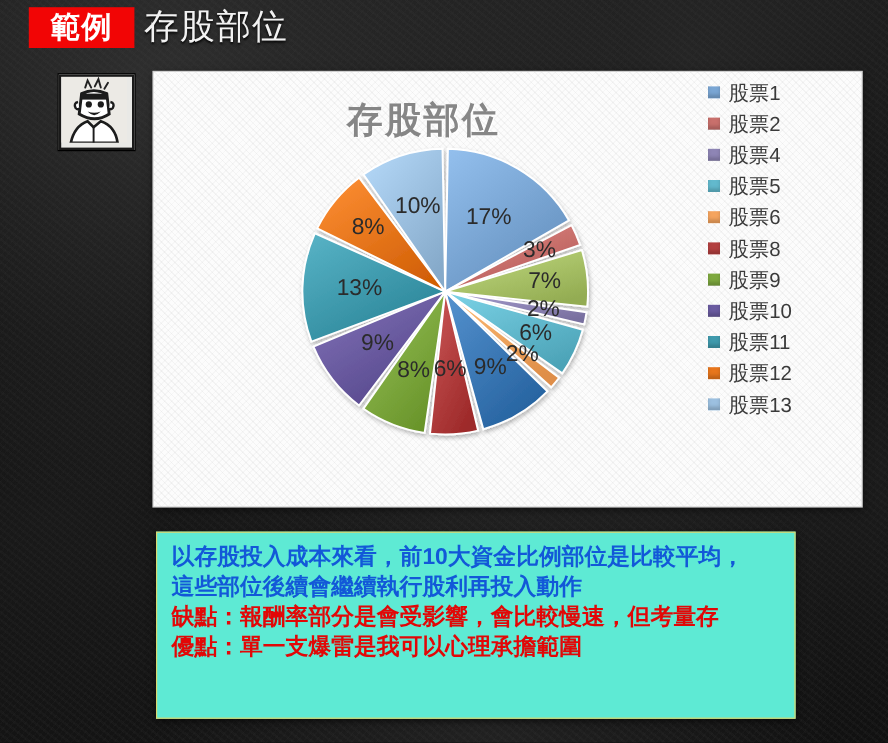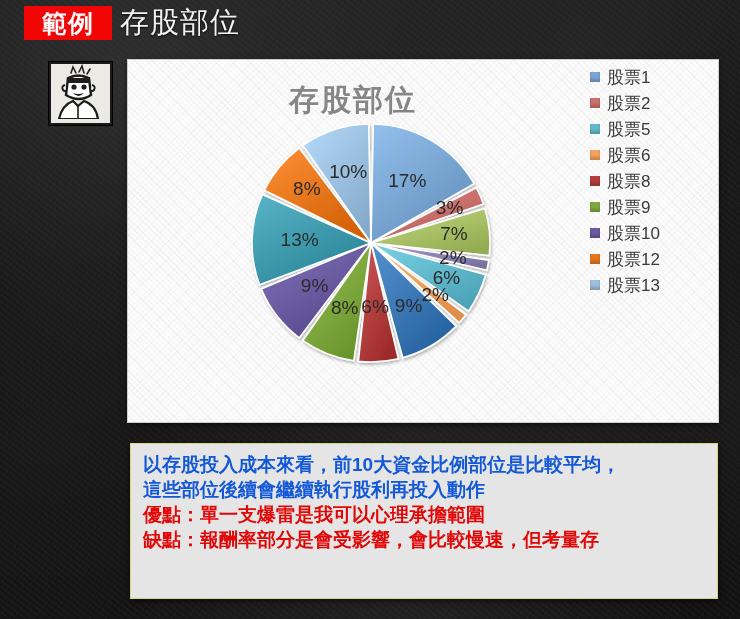--- a/index.html
+++ b/index.html
@@ -78,22 +78,22 @@
   }
   .legend-item{display:flex;align-items:center;height:26px;text-align:right;}
   .legend-swatch{
     width:10px;height:10px;margin-right:7px;flex:0 0 auto;
     box-shadow:inset 0 -3px 3px rgba(0,0,0,.18);
   }
   .legend-label{font-size:17px;color:#3a3a3a;line-height:1;white-space:nowrap;}
 
   
   #note-box{
-    position:absolute;left:130px;top:443px;width:588px;height:156px;z-index:2;
-    background:#e5e5e5;border:1px solid #d8d870;
+    position:absolute;left:130px;top:443px;width:533px;height:156px;z-index:2;
+    background:#5eead4;border:1px solid #d8d870;
     box-shadow:0 2px 6px rgba(0,0,0,.65);
     padding:8px 10px 0 12px;box-sizing:border-box;
   }
   .note-line{
     font-size:19px;font-weight:bold;line-height:25px;white-space:nowrap;
     letter-spacing:0px;
   }
   .note-blue{color:#1258d8;}
   .note-red{color:#e20707;}
 </style>
@@ -232,48 +232,56 @@
   <div id="legend">
       <div class="legend-item">
         <span class="legend-swatch" style="background: rgb(122, 166, 212);"></span>
         <span class="legend-label">股票1</span>
       </div>
       <div class="legend-item">
         <span class="legend-swatch" style="background: rgb(201, 112, 108);"></span>
         <span class="legend-label">股票2</span>
       </div>
       <div class="legend-item">
+        <span class="legend-swatch" style="background: rgb(142, 133, 181);"></span>
+        <span class="legend-label">股票4</span>
+      </div>
+      <div class="legend-item">
         <span class="legend-swatch" style="background: rgb(98, 185, 205);"></span>
         <span class="legend-label">股票5</span>
       </div>
       <div class="legend-item">
         <span class="legend-swatch" style="background: rgb(245, 164, 94);"></span>
         <span class="legend-label">股票6</span>
       </div>
       <div class="legend-item">
         <span class="legend-swatch" style="background: rgb(179, 63, 63);"></span>
         <span class="legend-label">股票8</span>
       </div>
       <div class="legend-item">
         <span class="legend-swatch" style="background: rgb(126, 169, 63);"></span>
         <span class="legend-label">股票9</span>
       </div>
       <div class="legend-item">
         <span class="legend-swatch" style="background: rgb(106, 91, 160);"></span>
         <span class="legend-label">股票10</span>
+      </div>
+      <div class="legend-item">
+        <span class="legend-swatch" style="background: rgb(63, 154, 173);"></span>
+        <span class="legend-label">股票11</span>
       </div>
       <div class="legend-item">
         <span class="legend-swatch" style="background: rgb(232, 118, 28);"></span>
         <span class="legend-label">股票12</span>
       </div>
       <div class="legend-item">
         <span class="legend-swatch" style="background: rgb(156, 192, 224);"></span>
         <span class="legend-label">股票13</span>
       </div>
     </div>
 </div>
 
 <div id="note-box">
     <div class="note-line note-blue">以存股投入成本來看，前10大資金比例部位是比較平均，</div>
     <div class="note-line note-blue">這些部位後續會繼續執行股利再投入動作</div>
+    <div class="note-line note-red">缺點：報酬率部分是會受影響，會比較慢速，但考量存</div>
     <div class="note-line note-red">優點：單一支爆雷是我可以心理承擔範圍</div>
-    <div class="note-line note-red">缺點：報酬率部分是會受影響，會比較慢速，但考量存</div>
   </div>
 
 </body></html>

